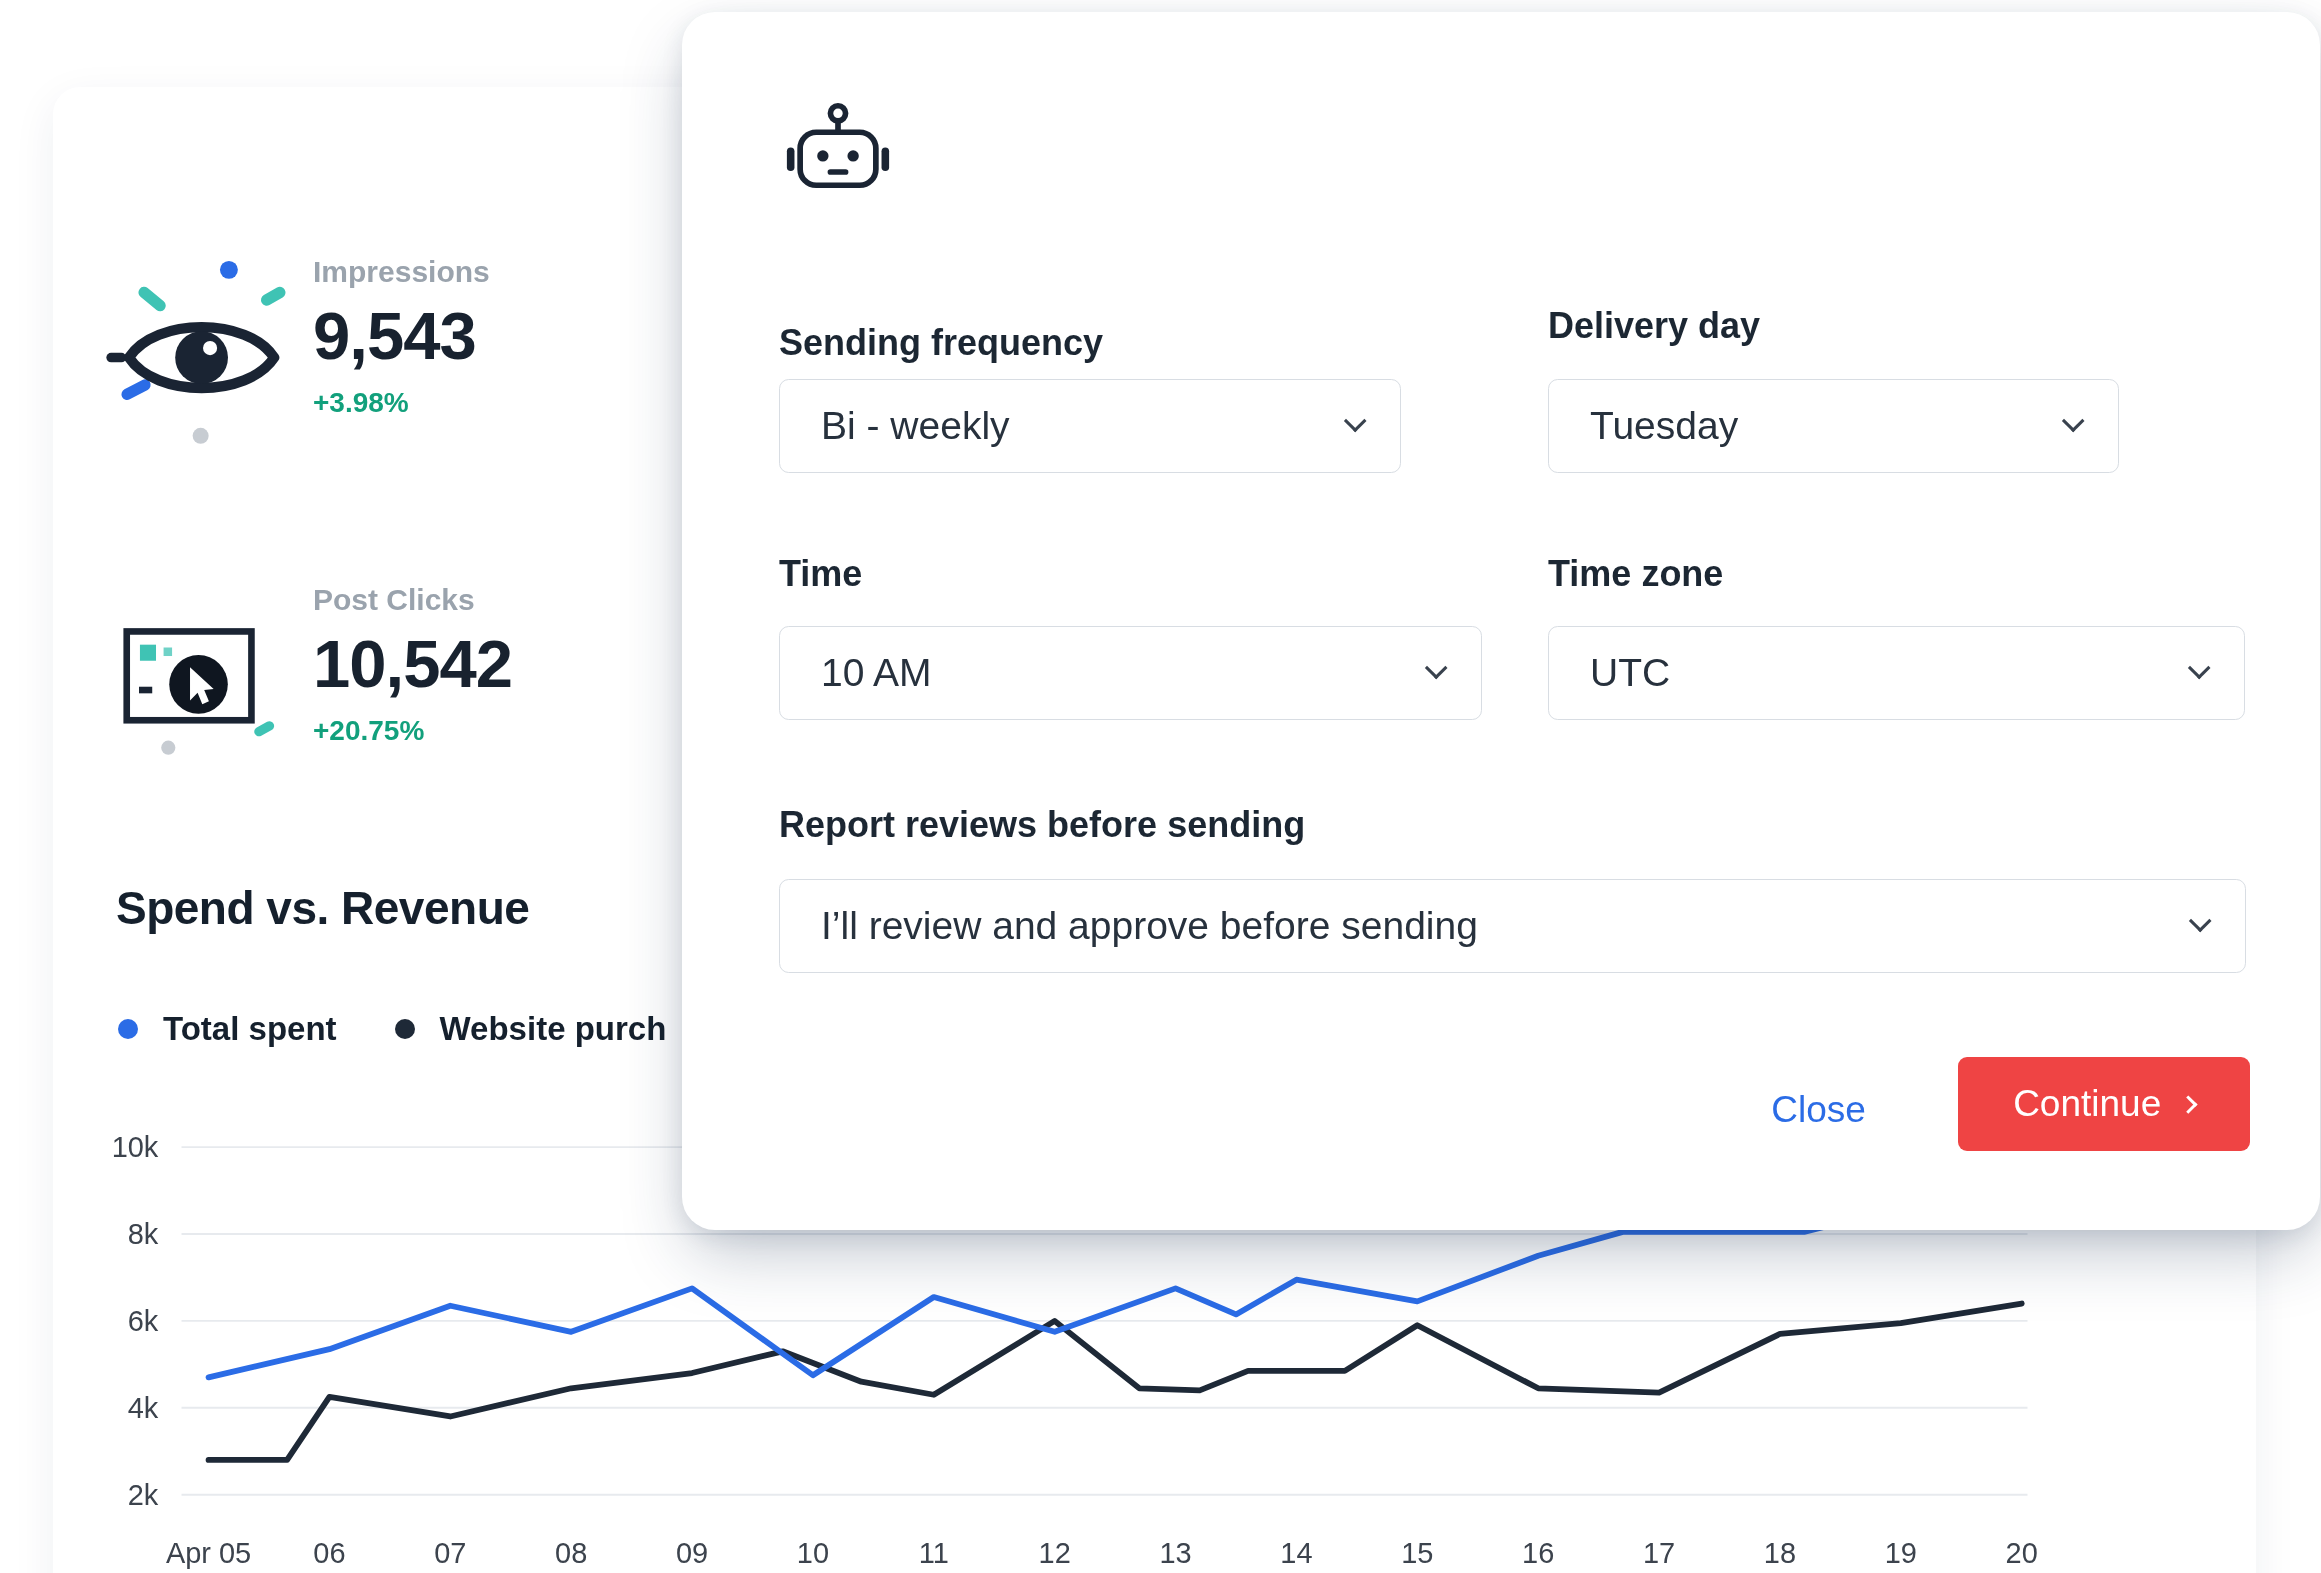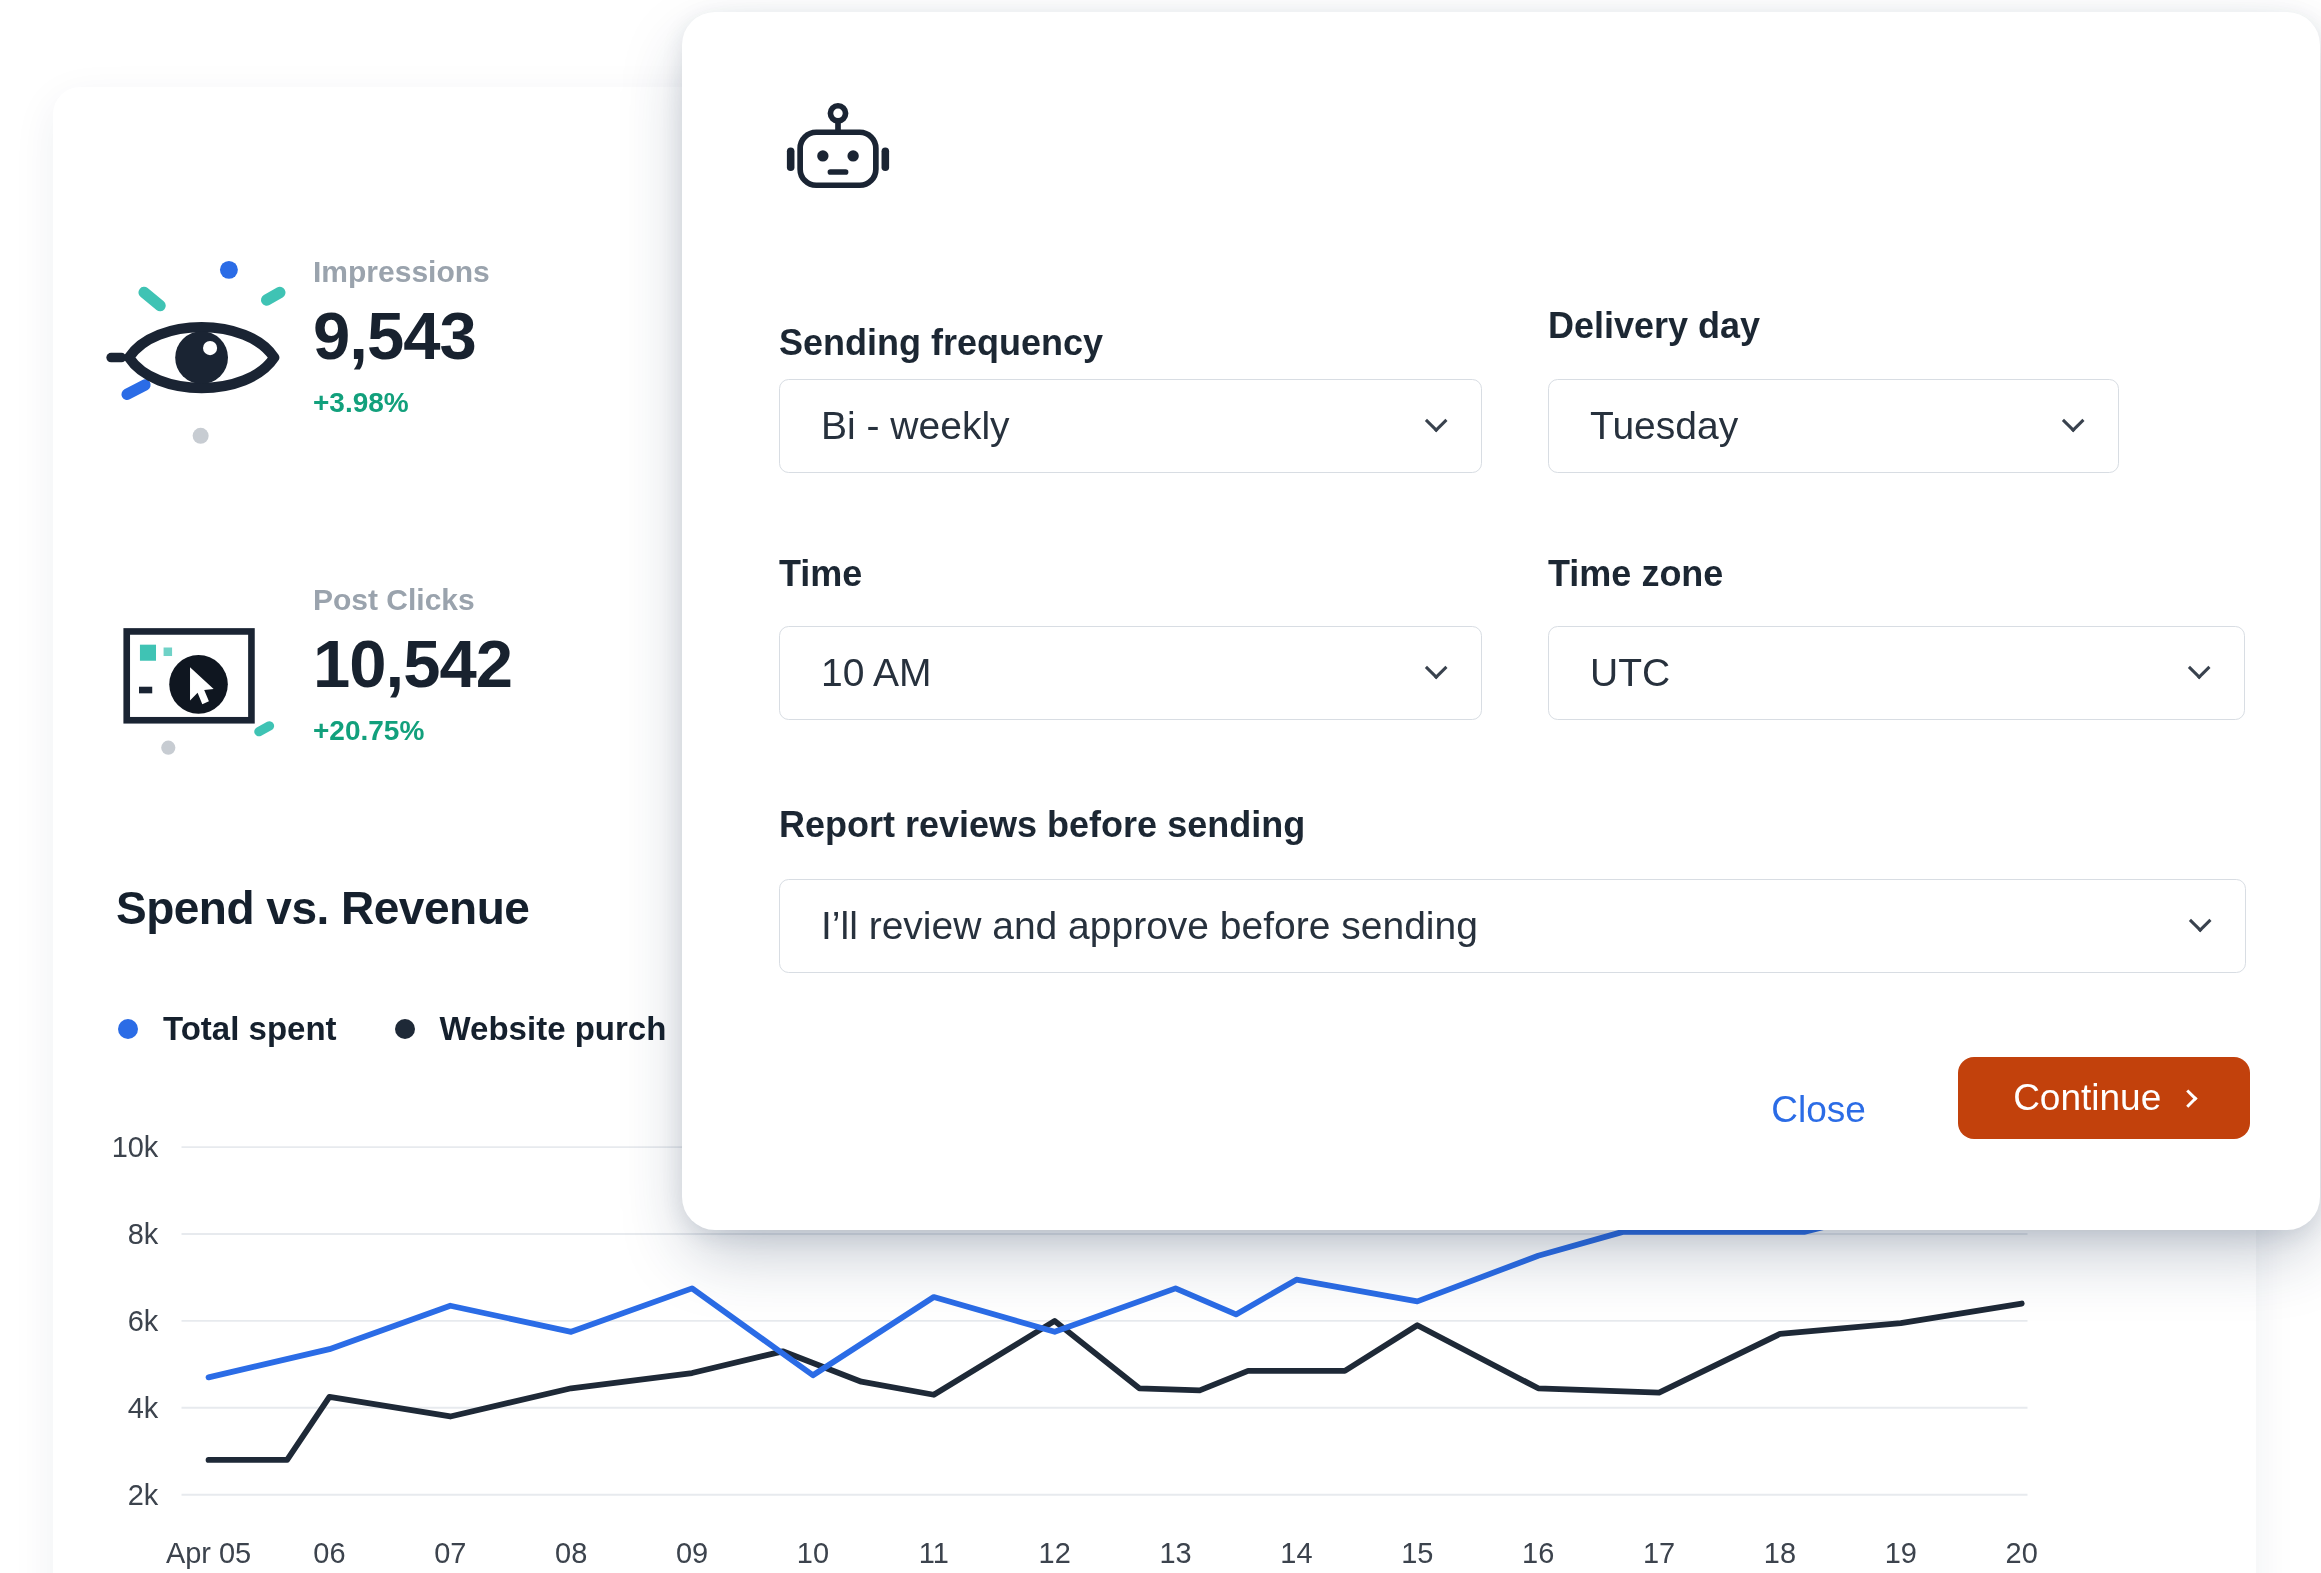--- a/index.html
+++ b/index.html
@@ -54,34 +54,34 @@
   .field-label { position:absolute; font-size:36px; font-weight:700; color:#1c2733; line-height:37px; }
   .lab-r1c1 { left:97px; top:312px; }
   .lab-r1c2 { left:866px; top:295px; }
   .lab-r2c1 { left:97px; top:543px; }
   .lab-r2c2 { left:866px; top:543px; }
   .lab-r3   { left:97px; top:794px; }
 
   .select { position:absolute; height:94px; background:#fff; border:1.9px solid #d8dde3; border-radius:9.7px;
     display:flex; align-items:center; justify-content:space-between;
     padding:0 37px 0 41px; cursor:pointer; }
-  .sel-r1c1 { left:97px; top:367px; width:703px; }
+  .sel-r1c1 { left:97px; top:367px; width:622px; }
   .sel-r1c2 { left:866px; top:367px; width:571px; }
   .sel-r2c1 { left:97px; top:614px; width:703px; }
   .sel-r2c2 { left:866px; top:614px; width:697px; }
   .sel-r3   { left:97px; top:867px; width:1467px; }
   .select-value { font-size:39px; color:#27313d; }
   .chevron { width:16.4px; height:16.4px; border-right:3.1px solid #39424e; border-bottom:3.1px solid #39424e;
     transform:rotate(45deg); margin-top:-9.7px; flex:none; }
 
   button { border:none; background:none; font-family:inherit; cursor:pointer; }
   .btn-close { position:absolute; left:1070px; top:1068px; font-size:37px; font-weight:500; color:#2b6ce6;
     padding:9.7px 19.3px; }
-  .btn-continue { position:absolute; left:1276px; top:1045px; width:292px; height:82px; background:#c2410c;
-    border-radius:16px; display:flex; align-items:center; justify-content:center; gap:21px; }
+  .btn-continue { position:absolute; left:1276px; top:1045px; width:292px; height:94px; background:#ef4444;
+    border-radius:9px; display:flex; align-items:center; justify-content:center; gap:21px; }
   .btn-continue span.lbl { font-size:37px; font-weight:500; color:#fff; }
   .chev-right { width:12.6px; height:12.6px; border-top:3.4px solid #fff; border-right:3.4px solid #fff;
     transform:rotate(45deg); margin-top:1.9px; }
 </style>
 </head>
 <body>
 
 <div class="page">
   <div class="dash-card"></div>
 

